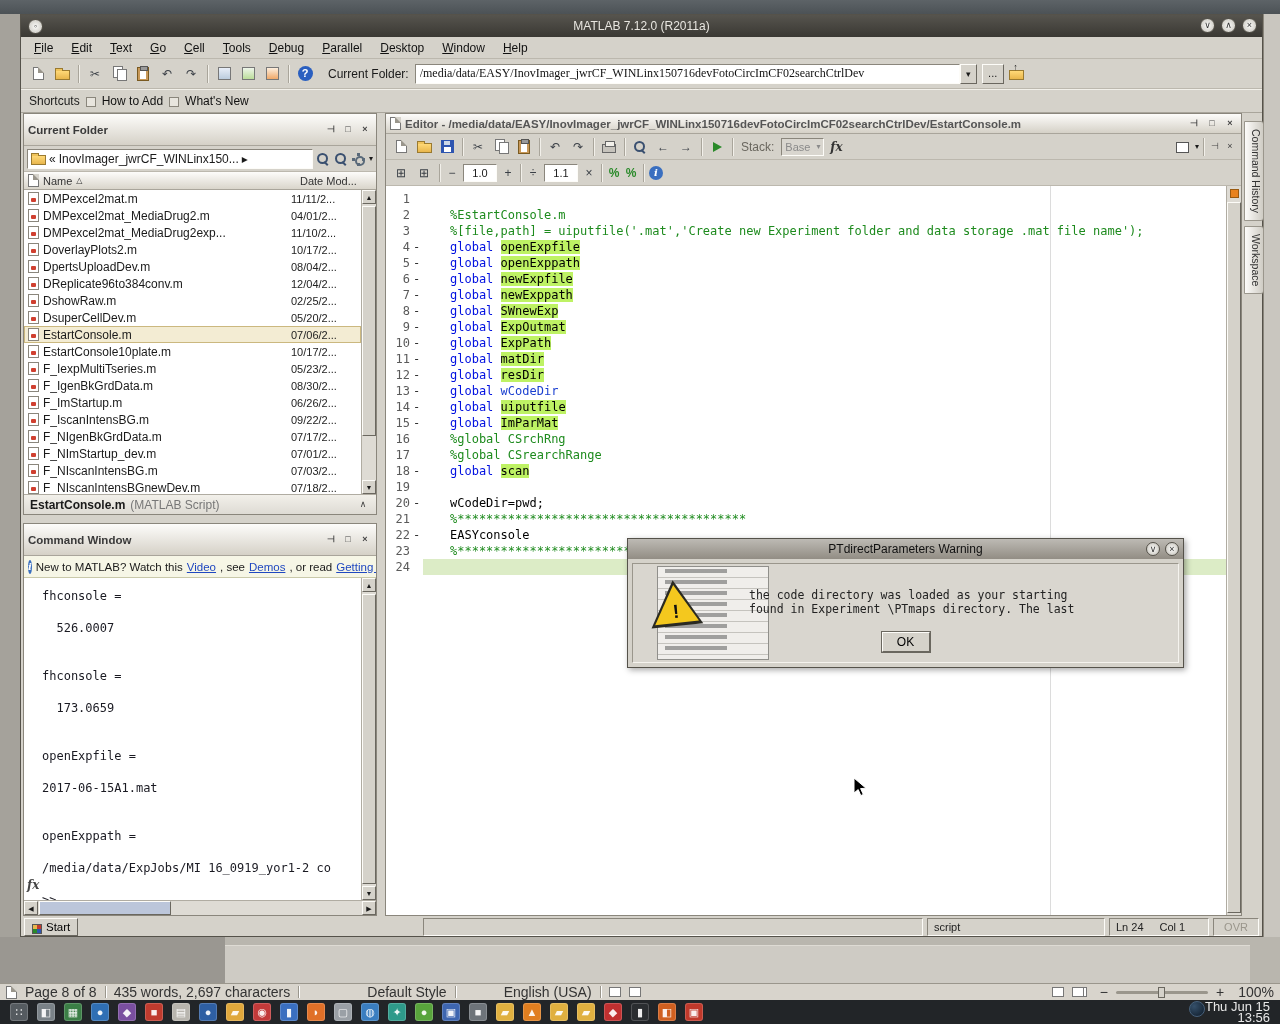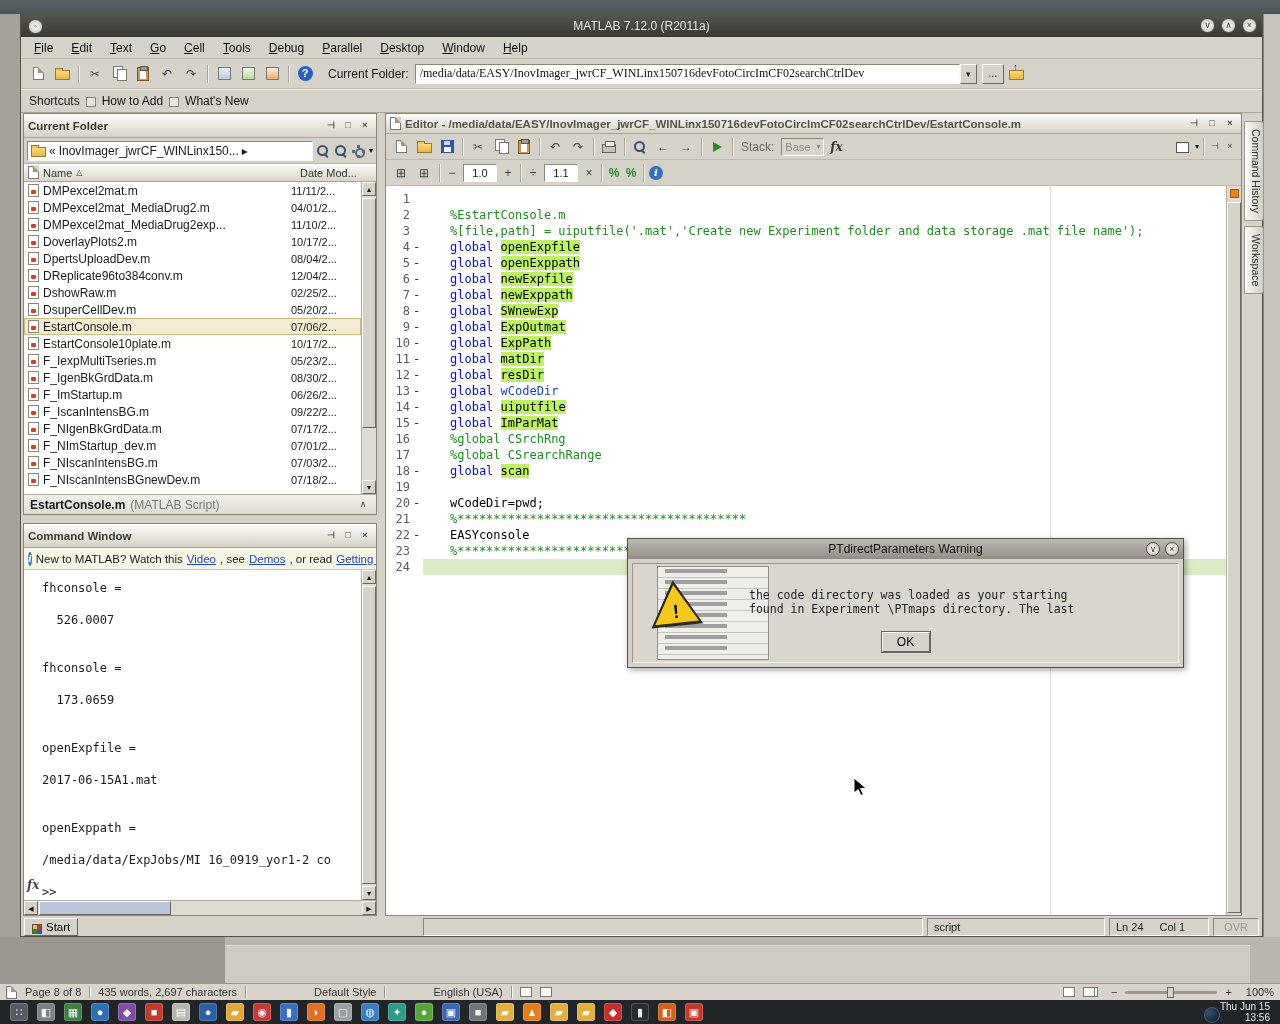--- a/index.html
+++ b/index.html
@@ -81,21 +81,21 @@
 
 
 #workarea{position:absolute;left:0;top:98px;width:1241px;height:803px}
 #left-col{position:absolute;left:2px;top:0;width:354px;height:803px}
 #splitter-v{position:absolute;left:356px;top:0;width:8px;height:803px}
 #editor{position:absolute;left:364px;top:0;width:857px;height:803px;border:1px solid #8a867c;background:#fff;display:flex;flex-direction:column}
 #side-tabs{position:absolute;left:1223px;top:8px;width:20px;display:flex;flex-direction:column;gap:5px}
 .vtab{writing-mode:vertical-rl;background:linear-gradient(to right,#fdfcfa,#cfccc4);border:1px solid #9a968c;border-radius:0 3px 3px 0;padding:7px 1px;font-size:10.5px;color:#333;text-align:center}
 
 .panel{border:1px solid #8a867c;background:#fff;display:flex;flex-direction:column}
-.panel-header{height:24px;background:linear-gradient(#fdfcfa,#d5d1c7);border-bottom:1px solid #a9a59b;display:flex;align-items:center;padding:0 4px;font-weight:bold;color:#3a3a3a;font-size:11.5px;gap:3px;flex:0 0 auto}
+.panel-header{height:32px;background:linear-gradient(#fdfcfa,#d5d1c7);border-bottom:1px solid #a9a59b;display:flex;align-items:center;padding:0 4px;font-weight:bold;color:#3a3a3a;font-size:11.5px;gap:3px;flex:0 0 auto}
 .panel-header .sp{flex:1}
 .phbtn{width:14px;height:14px;font-size:9px;line-height:13px;text-align:center;color:#444}
 
 
 #cf-panel{position:absolute;left:0;top:0;width:354px;height:402px}
 #cf-nav{height:26px;display:flex;align-items:center;background:#d5d2ca;border-bottom:1px solid #bcb8ae;padding:0 3px;gap:2px;flex:0 0 auto}
 #cf-combo{display:flex;align-items:center;height:20px;flex:1;background:#fff;border:1px solid;border-color:#8a867c #fdfcf8 #fdfcf8 #8a867c;padding:0 3px;gap:3px;overflow:hidden;white-space:nowrap}
 #cf-colhead{height:18px;display:flex;align-items:center;background:linear-gradient(#fdfcfa,#d9d5cb);border-bottom:1px solid #a9a59b;padding:0 4px;font-size:11px;color:#333;flex:0 0 auto}
 #cf-list{position:relative;flex:1;overflow:hidden;background:#fff}
 #file-rows{position:absolute;left:0;top:0;right:15px;bottom:0}
@@ -164,31 +164,31 @@
 #dlg-warn{position:absolute;left:16px;top:16px;width:52px;height:46px;transform:rotate(-6deg)}
 #dlg-warn .t1{position:absolute;left:0;top:0;border-left:26px solid transparent;border-right:26px solid transparent;border-bottom:46px solid #2a2a22}
 #dlg-warn .t2{position:absolute;left:4px;top:5px;border-left:22px solid transparent;border-right:22px solid transparent;border-bottom:38px solid #f4c81e}
 #dlg-warn .ex{position:absolute;left:0;right:0;bottom:3px;text-align:center;font-weight:bold;font-size:19px;color:#111}
 #dlg-artifact{position:absolute;left:24px;top:2px;width:112px;height:94px;background:repeating-linear-gradient(to bottom,#f2f1ee 0 10px,#c4c2bd 10px 11px);border:1px solid #8a8a86;opacity:.92}
 #dlg-artifact::after{content:"";position:absolute;left:7px;top:2px;width:62px;height:86px;background:repeating-linear-gradient(to bottom,rgba(70,70,70,.5) 0 4px,transparent 4px 11px)}
 #dlg-text{position:absolute;left:116px;top:24px;width:420px;font-family:"DejaVu Sans Mono",monospace;font-size:11.5px;line-height:14px;color:#222}
 #dlg-ok{position:absolute;left:50%;top:68px;transform:translateX(-50%);width:48px;height:20px;font-size:12px;box-shadow:0 0 0 1px #6a675f}
 
 
-#lo-status{position:absolute;left:0;top:983px;width:1280px;height:17px;background:#d8d4cc;border-top:1px solid #9a968c;display:flex;align-items:center;font-size:11px;color:#333;padding:0 6px;gap:8px;white-space:nowrap}
+#lo-status{position:absolute;left:0;top:983px;width:1280px;height:17px;background:#d8d4cc;border-top:1px solid #9a968c;display:flex;align-items:center;font-size:14px;color:#333;padding:0 6px;gap:8px;white-space:nowrap}
 .sb-sep{width:1px;height:12px;background:#9a968c;box-shadow:1px 0 0 #fff}
 #zoom-track{width:92px;height:3px;background:#9a968c;border-radius:2px;position:relative}
 #zoom-thumb{position:absolute;left:42px;top:-4px;width:7px;height:11px;background:#d5d2ca;border:1px solid #6a675f}
 .viewic{width:12px;height:10px;border:1px solid #777;background:#fff}
 .viewic.multi{box-shadow:3px 0 0 -1px #fff,3px 0 0 0 #777}
 
 
 #taskbar{position:absolute;left:0;top:1000px;width:1280px;height:24px;background:#222528;display:flex;align-items:center;gap:9px;padding:0 10px}
 .tb-app{width:18px;height:18px;border-radius:3px;color:rgba(255,255,255,.92);font-size:11px;line-height:18px;text-align:center;flex:0 0 auto;box-shadow:inset 0 0 0 1px rgba(255,255,255,.18)}
-#tb-clock{margin-left:auto;display:flex;align-items:flex-end;color:#e8e8e8;font-size:10px;line-height:11px;text-align:right}
+#tb-clock{margin-left:auto;display:flex;align-items:flex-start;color:#e8e8e8;font-size:13px;line-height:11px;text-align:right}
 #tb-clock .moon{width:16px;height:16px;border-radius:50%;background:radial-gradient(circle at 30% 30%,#35506a,#0e1a28);border:1px solid #46607a}
 
 #cursor{position:absolute;left:853px;top:777px;z-index:100}
 </style>
 </head>
 <body>
 
 <div id="screen">
 
   <div id="top-strip"></div>

